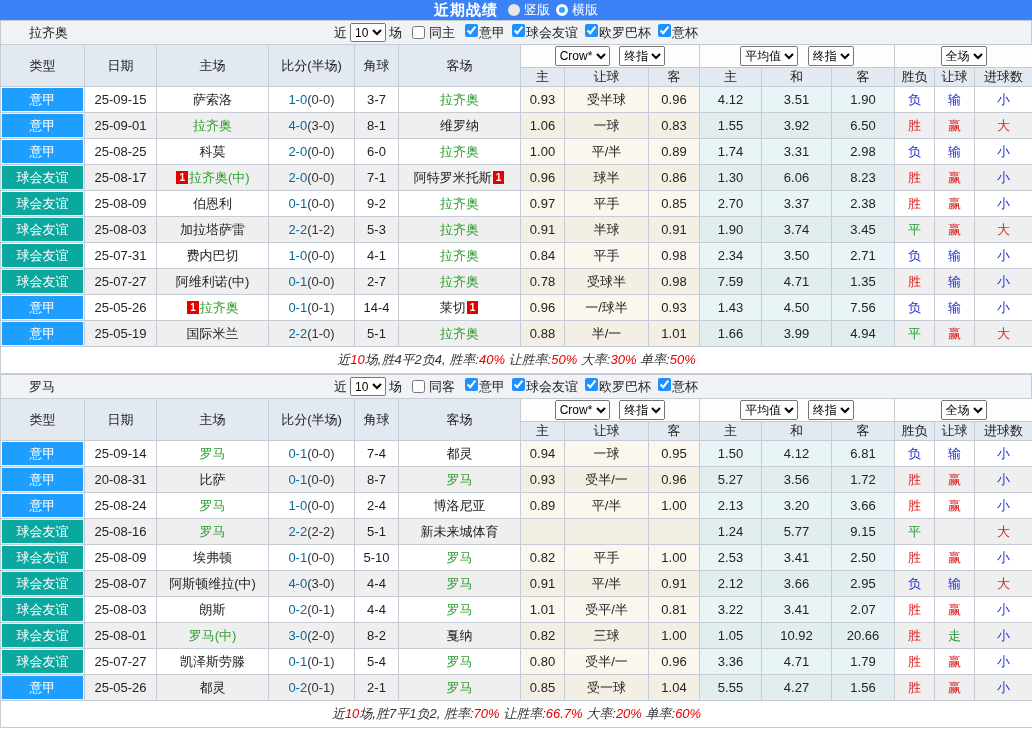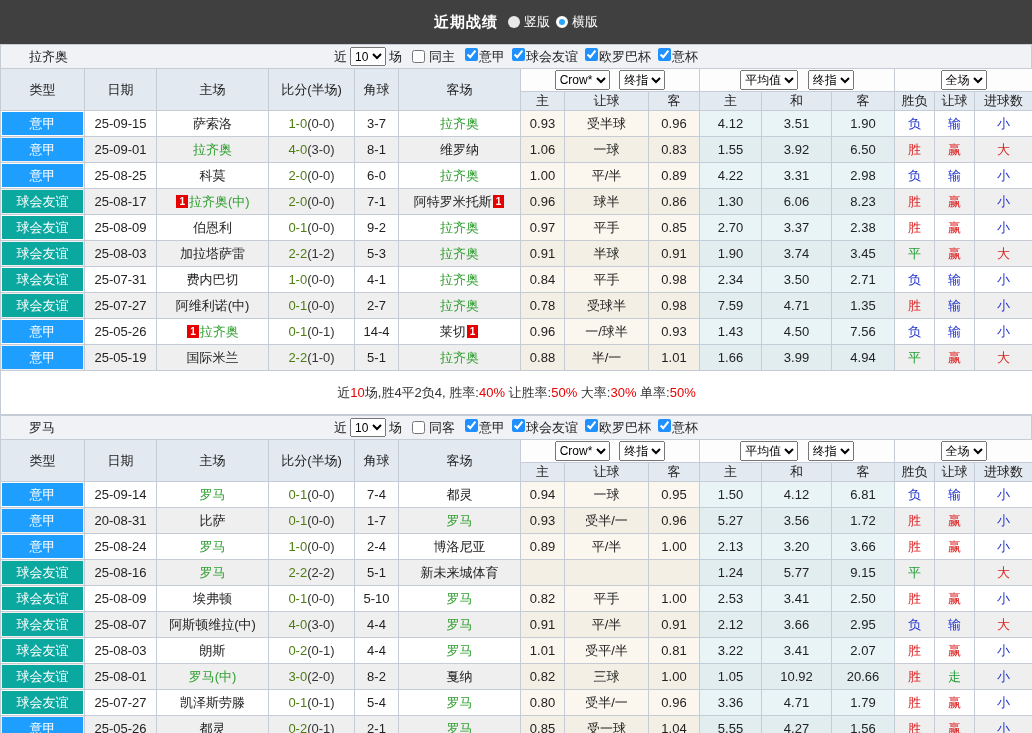--- a/index.html
+++ b/index.html
@@ -4,21 +4,21 @@
 <style>
   * { box-sizing: border-box; }
   html,body { margin:0; padding:0; }
   body {
     width:1032px; height:733px; overflow:hidden;
     font-family:"Liberation Sans", sans-serif;
     background:#fff; color:#222;
   }
   
   .topbar {
-    height:44px; background:#404040; color:#fff;
+    height:20px; background:#3b82f6; color:#fff;
     display:flex; align-items:center; justify-content:center; gap:10px;
   }
   .topbar .title { font-size:15px; font-weight:bold; letter-spacing:1px; }
   .radio-group { display:flex; align-items:center; gap:6px; font-size:13px; }
   .radio-opt { display:flex; align-items:center; gap:4px; cursor:pointer; }
   .radio-dot { width:12px; height:12px; border-radius:50%; background:#e8e8e8; display:inline-block; }
   .radio-dot.sel { width:12px; height:12px; background:#2aa6ff; border:3px solid #fff; }
   
   .filter-row {
     position:relative; height:24px; background:#f0f2f5;
@@ -49,31 +49,31 @@
   tbody tr:nth-child(even) td { background:#efefef; }
   td.cream { background:#fbf7ee; }
   tbody tr:nth-child(even) td.cream { background:#f4efe4; }
   td.aqua { background:#e9f4f7; }
   tbody tr:nth-child(even) td.aqua { background:#e2edf0; }
   td.type-cell { padding:0; }
   .badge { margin:1px; height:23px; line-height:23px; color:#fff; font-size:13px; }
   .badge.serie { background:#1e9fff; }
   .badge.friendly { background:#0ba8a0; }
   .team-focus { color:#2f9e2f; }
-  .s-main { color:#4d7c0f; }
+  .s-main { color:#0369a1; }
   .s-half { color:#333; }
   .card-badge {
     display:inline-block; background:#e60000; color:#fff;
     font-size:10px; font-weight:bold; line-height:13px;
     padding:0 3px; margin:0 1px; vertical-align:1px;
   }
   .c-red { color:#dd2222; }
   .c-blue { color:#2233cc; }
   .c-green { color:#1f9e33; }
-  tfoot td { height:44px; background:#fff; font-size:13px; }
+  tfoot td { height:27px; background:#fff; font-size:13px;font-style:italic; }
   .sum-d { color:#333; }
   .sum-r { color:#e60000; }
 </style>
 </head>
 <body>
 
 <div class="topbar">
   <span class="title">近期战绩</span>
   <div class="radio-group">
     <span class="radio-opt">
@@ -194,21 +194,21 @@
           <div class="badge serie">意甲</div>
         </td>
         <td>25-08-25</td>
         <td><span>科莫</span></td>
         <td><span class="s-main">2-0</span><span class="s-half">(0-0)</span></td>
         <td>6-0</td>
         <td><span class="team-focus">拉齐奥</span></td>
         <td class="cream">1.00</td>
         <td class="cream">平/半</td>
         <td class="cream">0.89</td>
-        <td class="aqua">4.22</td>
+        <td class="aqua">1.74</td>
         <td class="aqua">3.31</td>
         <td class="aqua">2.98</td>
         <td><span class="c-blue">负</span></td>
         <td><span class="c-blue">输</span></td>
         <td><span class="c-blue">小</span></td>
       </tr>
       <tr>
         <td class="type-cell">
           <div class="badge friendly">球会友谊</div>
         </td>
@@ -432,21 +432,21 @@
         <td><span class="c-blue">输</span></td>
         <td><span class="c-blue">小</span></td>
       </tr>
       <tr>
         <td class="type-cell">
           <div class="badge serie">意甲</div>
         </td>
         <td>20-08-31</td>
         <td><span>比萨</span></td>
         <td><span class="s-main">0-1</span><span class="s-half">(0-0)</span></td>
-        <td>1-7</td>
+        <td>8-7</td>
         <td><span class="team-focus">罗马</span></td>
         <td class="cream">0.93</td>
         <td class="cream">受半/一</td>
         <td class="cream">0.96</td>
         <td class="aqua">5.27</td>
         <td class="aqua">3.56</td>
         <td class="aqua">1.72</td>
         <td><span class="c-red">胜</span></td>
         <td><span class="c-red">赢</span></td>
         <td><span class="c-blue">小</span></td>

